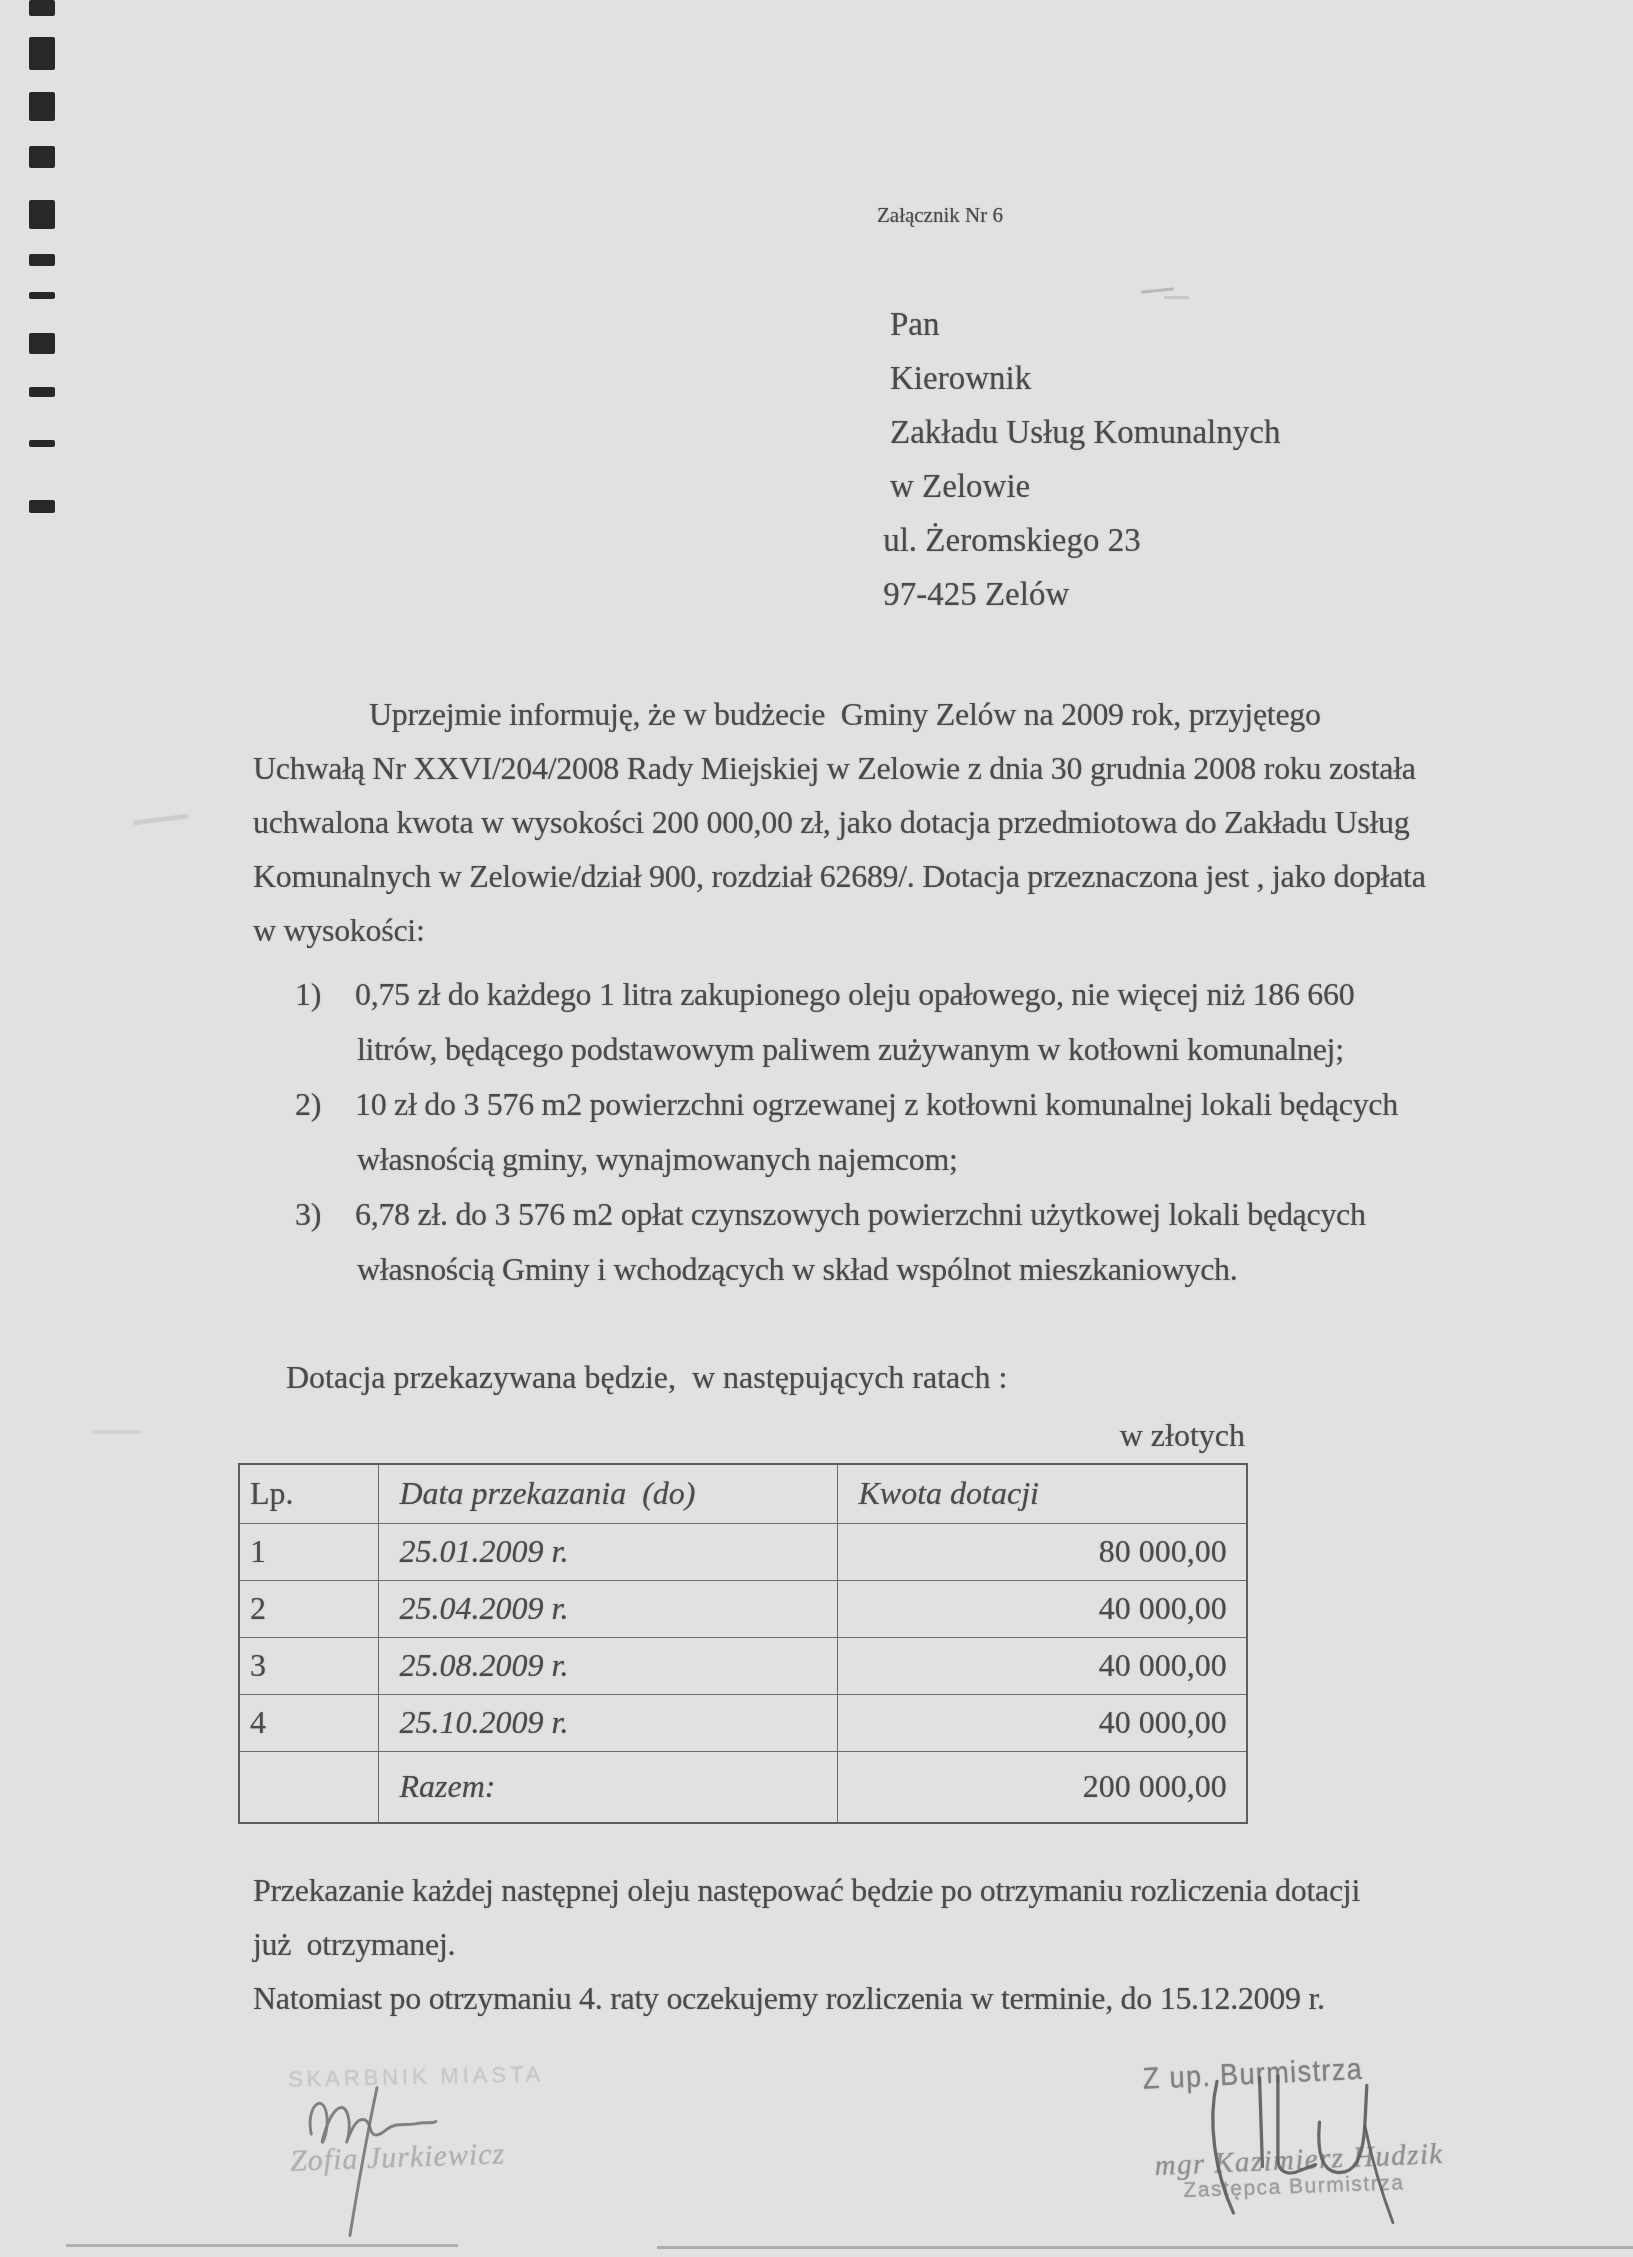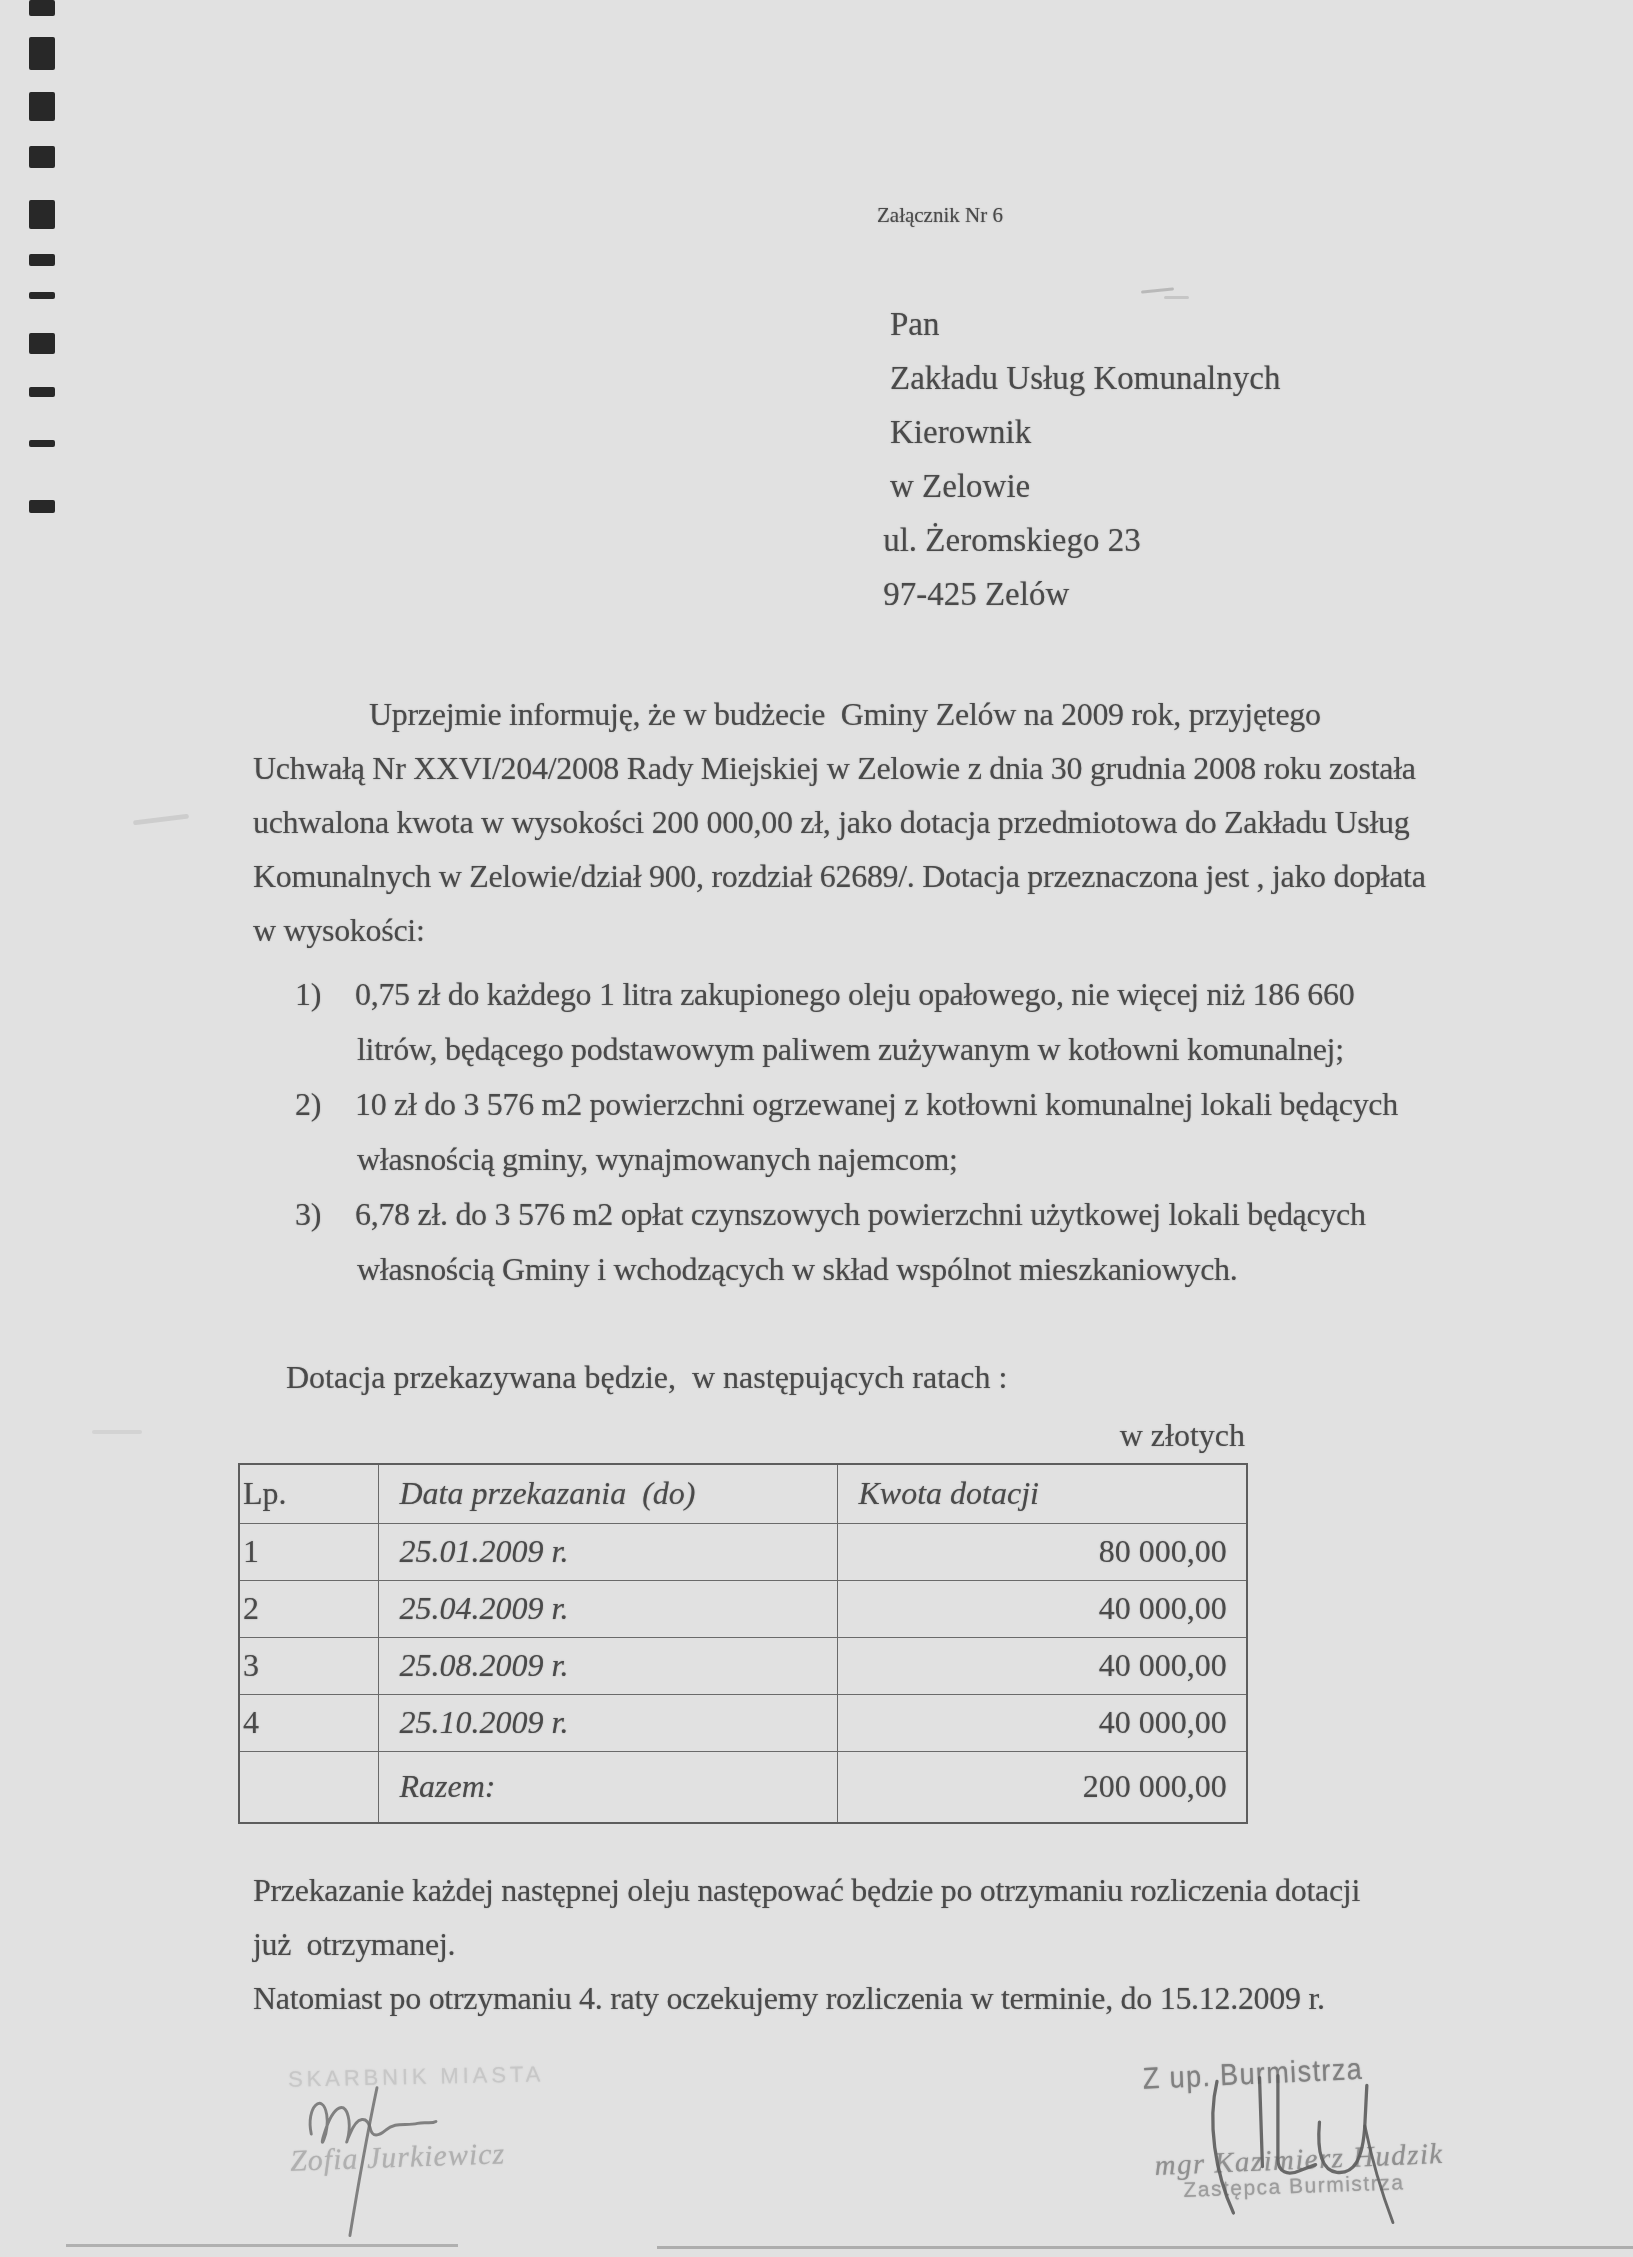--- a/index.html
+++ b/index.html
@@ -38,21 +38,21 @@
   }
   table.inst, table.inst td, table.inst th{border:1.9px solid #6a6a6a;}
   table.inst{border:2.4px solid #5d5d5d;}
   table.inst th{font-weight:normal;text-align:left;white-space:pre;}
   .col-lp{width:139px;}
   .col-date{width:459px;}
   .col-amt{width:410px;}
   .row-h{height:59px;}
   .row-d{height:57px;}
   .row-t{height:72px;}
-  .cell-lp{padding-left:3px;}
+  .cell-lp{padding-left:10px;}
   .cell-date{padding-left:21px;font-style:italic;}
   .cell-amt{padding-right:19.3px;text-align:right;}
 
   
   .closing{left:253px;top:1863px;line-height:54px;}
 
   
   .stamp{font-family:"Liberation Sans",sans-serif;}
   .stamp-skarbnik{left:288px;top:2064px;font-size:22px;letter-spacing:3.9px;color:#c7c7c7;transform:rotate(-1.2deg);text-shadow:0 0 1.9px #cecece;}
   .name-left{left:290px;top:2140px;font-size:30px;font-style:italic;color:#b0b0b0;letter-spacing:1px;transform:rotate(-2deg);text-shadow:0 0 1.4px #bdbdbd;}
@@ -87,22 +87,22 @@
 
   <div class="streak" style="left:1141px;top:289px;width:33px;height:2.9px;transform:rotate(-6deg);background:#b9b9b9;"></div>
   <div class="streak" style="left:1164px;top:296px;width:25px;height:2.9px;background:#c6c6c6;"></div>
   <div class="streak" style="left:133px;top:817px;width:56px;height:4.8px;transform:rotate(-7deg);"></div>
   <div class="streak" style="left:92px;top:1430px;width:50px;height:3.9px;background:#d3d3d3;"></div>
 
   <div class="abs ink attachment line">Załącznik Nr 6</div>
 
   <div class="abs ink recipient">
     <div class="line">Pan</div>
+    <div class="line">Kierownik</div>
     <div class="line">Zakładu Usług Komunalnych</div>
-    <div class="line">Kierownik</div>
     <div class="line">w Zelowie</div>
     <div class="line shift">ul. Żeromskiego 23</div>
     <div class="line shift">97-425 Zelów</div>
   </div>
 
   <div class="abs ink para t33">
     <div class="line indent">Uprzejmie informuję, że w budżecie  Gminy Zelów na 2009 rok, przyjętego</div>
     <div class="line">Uchwałą Nr XXVI/204/2008 Rady Miejskiej w Zelowie z dnia 30 grudnia 2008 roku została</div>
     <div class="line">uchwalona kwota w wysokości 200 000,00 zł, jako dotacja przedmiotowa do Zakładu Usług</div>
     <div class="line">Komunalnych w Zelowie/dział 900, rozdział 62689/. Dotacja przeznaczona jest , jako dopłata</div>

